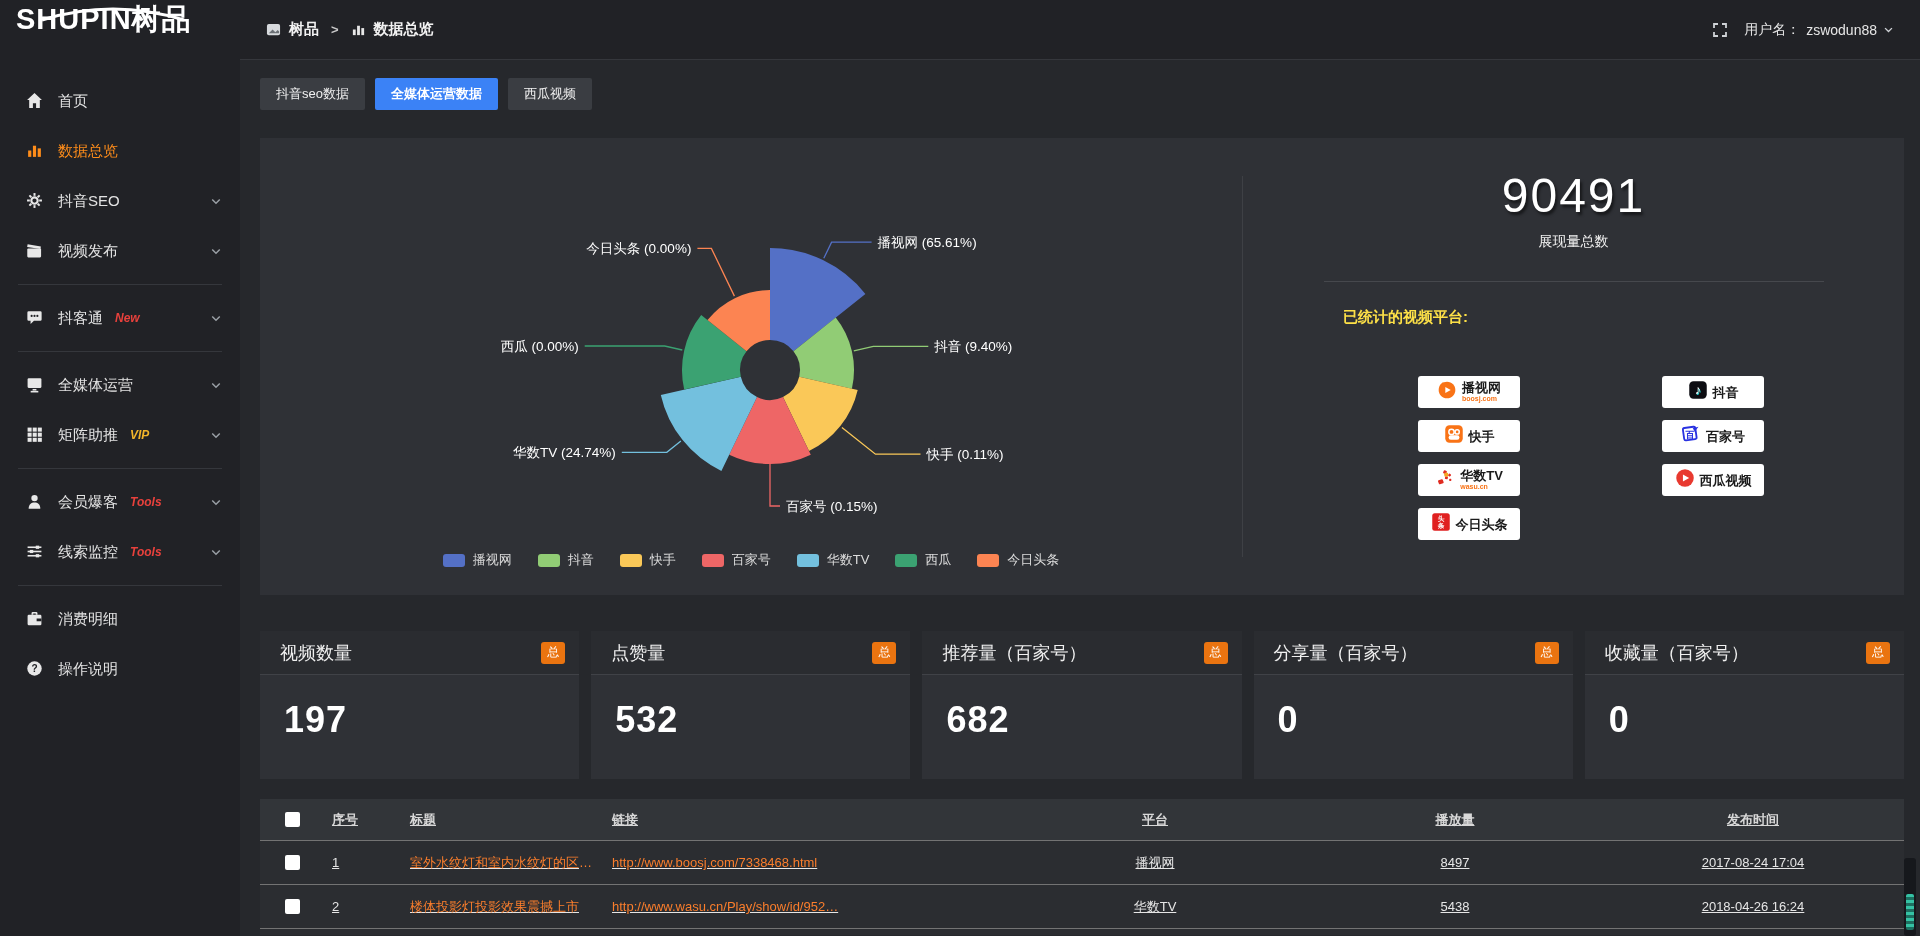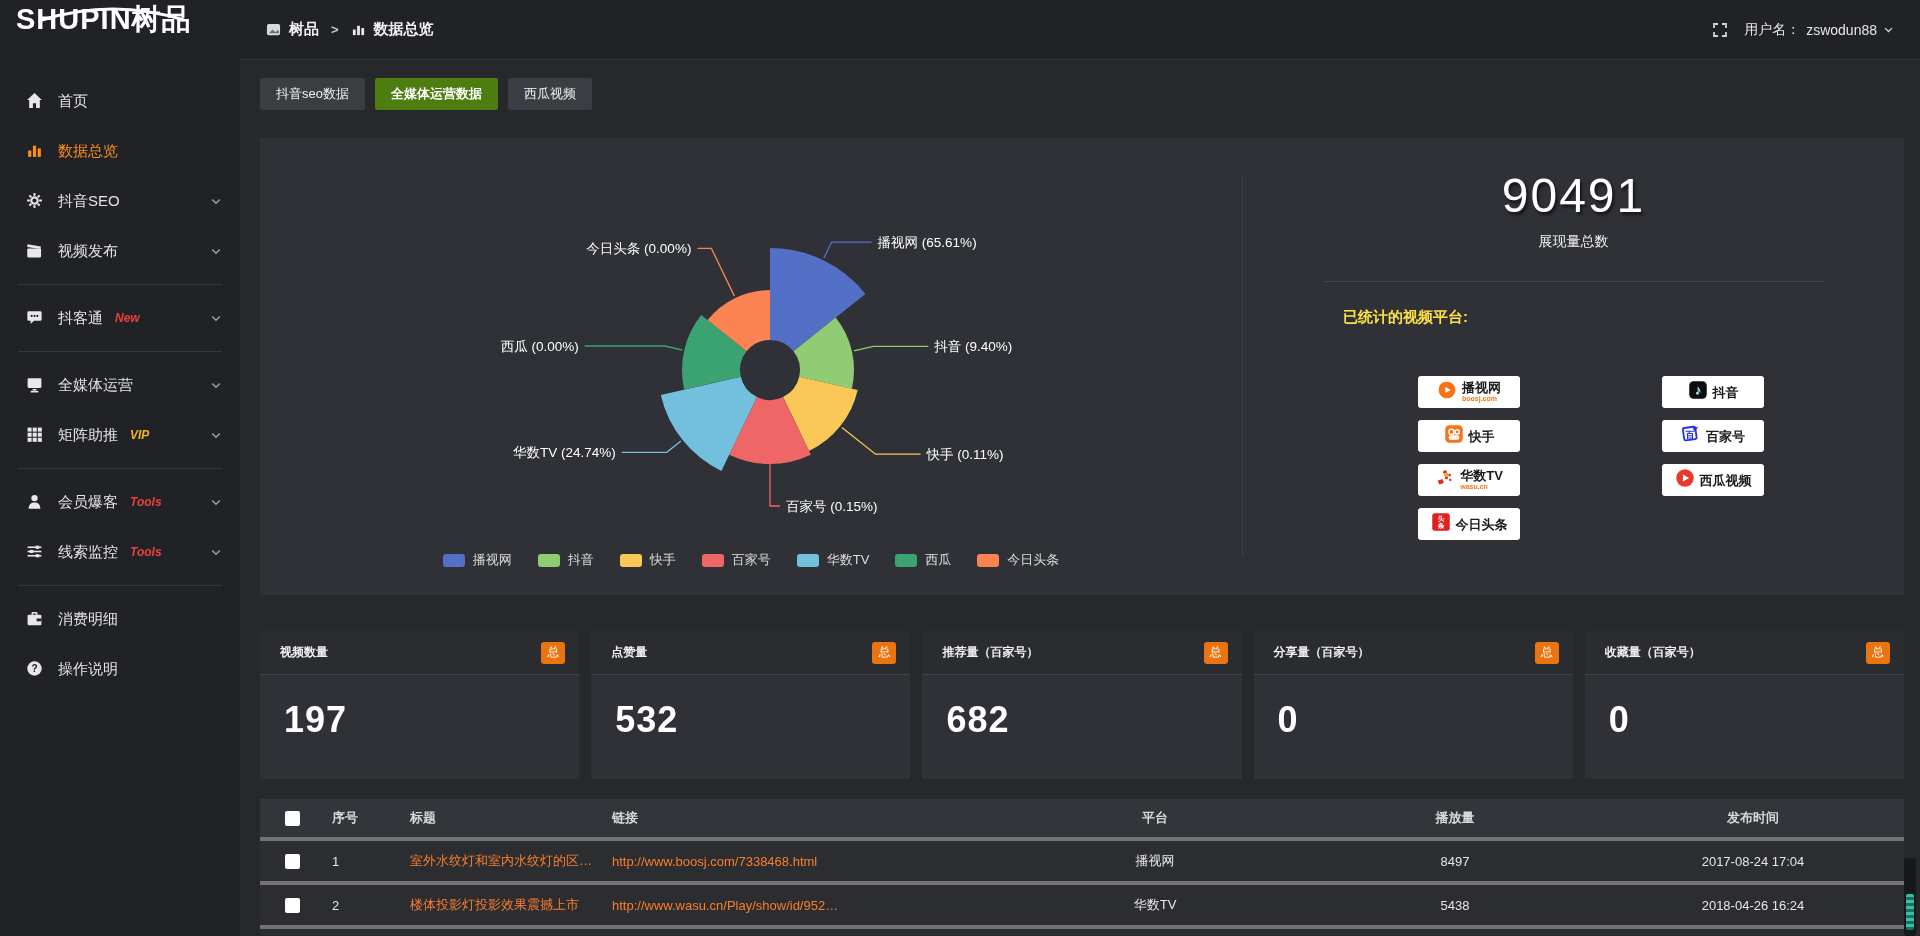--- a/index.html
+++ b/index.html
@@ -30,21 +30,21 @@
   .topbar-right { margin-left:auto; display:flex; align-items:center; gap:16px; font-size:14px; color:#e6e6e6; }
   .fs-icon { width:16px; height:16px; color:#cfd2d6; cursor:pointer; }
   .user-entry { display:flex; align-items:center; gap:6px; cursor:pointer; }
 
   .content { flex:1; padding:18px 16px 0 20px; overflow:hidden; }
 
   
   .tabs { display:flex; gap:10px; margin-bottom:28px; }
   .tab { height:32px; padding:0 16px; display:flex; align-items:center; font-size:13px;
     background:#3a3d42; color:#f0f0f0; cursor:pointer; border-radius:2px; }
-  .tab.active { background:#4d7c0f; color:#fff; font-weight:bold; }
+  .tab.active { background:#3b82f6; color:#fff; font-weight:bold; }
 
   
   .panel { position:relative; background:#2f3136; height:457px; margin-bottom:36px; }
   .chart-area { position:absolute; left:0; top:0; width:982px; height:457px; }
   .chart-svg { position:absolute; left:0; top:0; }
   .legend { position:absolute; left:0; right:0; bottom:26px; display:flex; justify-content:center;
     gap:26px; align-items:center; }
   .legend-item { display:flex; align-items:center; gap:8px; font-size:13px; color:#ddd; cursor:pointer; }
   .legend-swatch { width:22px; height:13px; border-radius:3px; }
   .vdivider { position:absolute; left:982px; top:38px; bottom:38px; width:1px; background:#3e4045; }
@@ -61,28 +61,28 @@
     align-items:center; justify-content:center; gap:5px; padding:0 6px; cursor:pointer; }
   .plat-badge svg { flex:0 0 auto; }
   .plat-name { font-size:13px; font-weight:bold; color:#1a1a1a; line-height:1; white-space:nowrap; }
   .plat-sub { font-size:7px; color:#f97316; font-weight:bold; line-height:1.4; }
 
   
   .cards { display:flex; gap:12px; margin-bottom:20px; }
   .card { flex:1; background:#2f3136; height:148px; }
   .card-head { height:44px; display:flex; align-items:center; padding:0 14px 0 20px;
     background:#2a2c30; border-bottom:1px solid #404247; }
-  .card-title { font-size:12px; font-weight:bold; color:#f0f0f0; }
+  .card-title { font-size:18px; font-weight:normal; color:#f0f0f0; }
   .card-badge { margin-left:auto; width:24px; height:22px; background:#ea7410; color:#fff;
     font-size:12px; border-radius:3px; display:flex; align-items:center; justify-content:center; cursor:pointer; }
   .card-value { font-size:36px; font-weight:bold; color:#fff; padding:24px 0 0 24px; letter-spacing:1px; }
 
   
   .table { width:100%; font-size:13px; }
-  .trow { display:flex; align-items:center; height:44px; background:#2b2d31; border-bottom:4px solid #737373; }
+  .trow { display:flex; align-items:center; height:44px; background:#2b2d31; border-bottom:1px solid #737373;text-decoration:underline; }
   .trow.thead { background:#323539; height:42px; color:#d8d8d8; font-weight:bold; }
   .tc { padding:0 8px; white-space:nowrap; overflow:hidden; text-overflow:ellipsis; }
   .c-check { flex:0 0 64px; display:flex; justify-content:center; }
   .c-num { flex:0 0 78px; }
   .c-title { flex:0 0 202px; }
   .c-link { flex:0 0 398px; }
   .c-platform { flex:0 0 306px; text-align:center; }
   .c-plays { flex:0 0 294px; text-align:center; }
   .c-time { flex:1; text-align:center; }
   .checkbox { width:15px; height:15px; background:#fff; border-radius:2px; cursor:pointer; }

